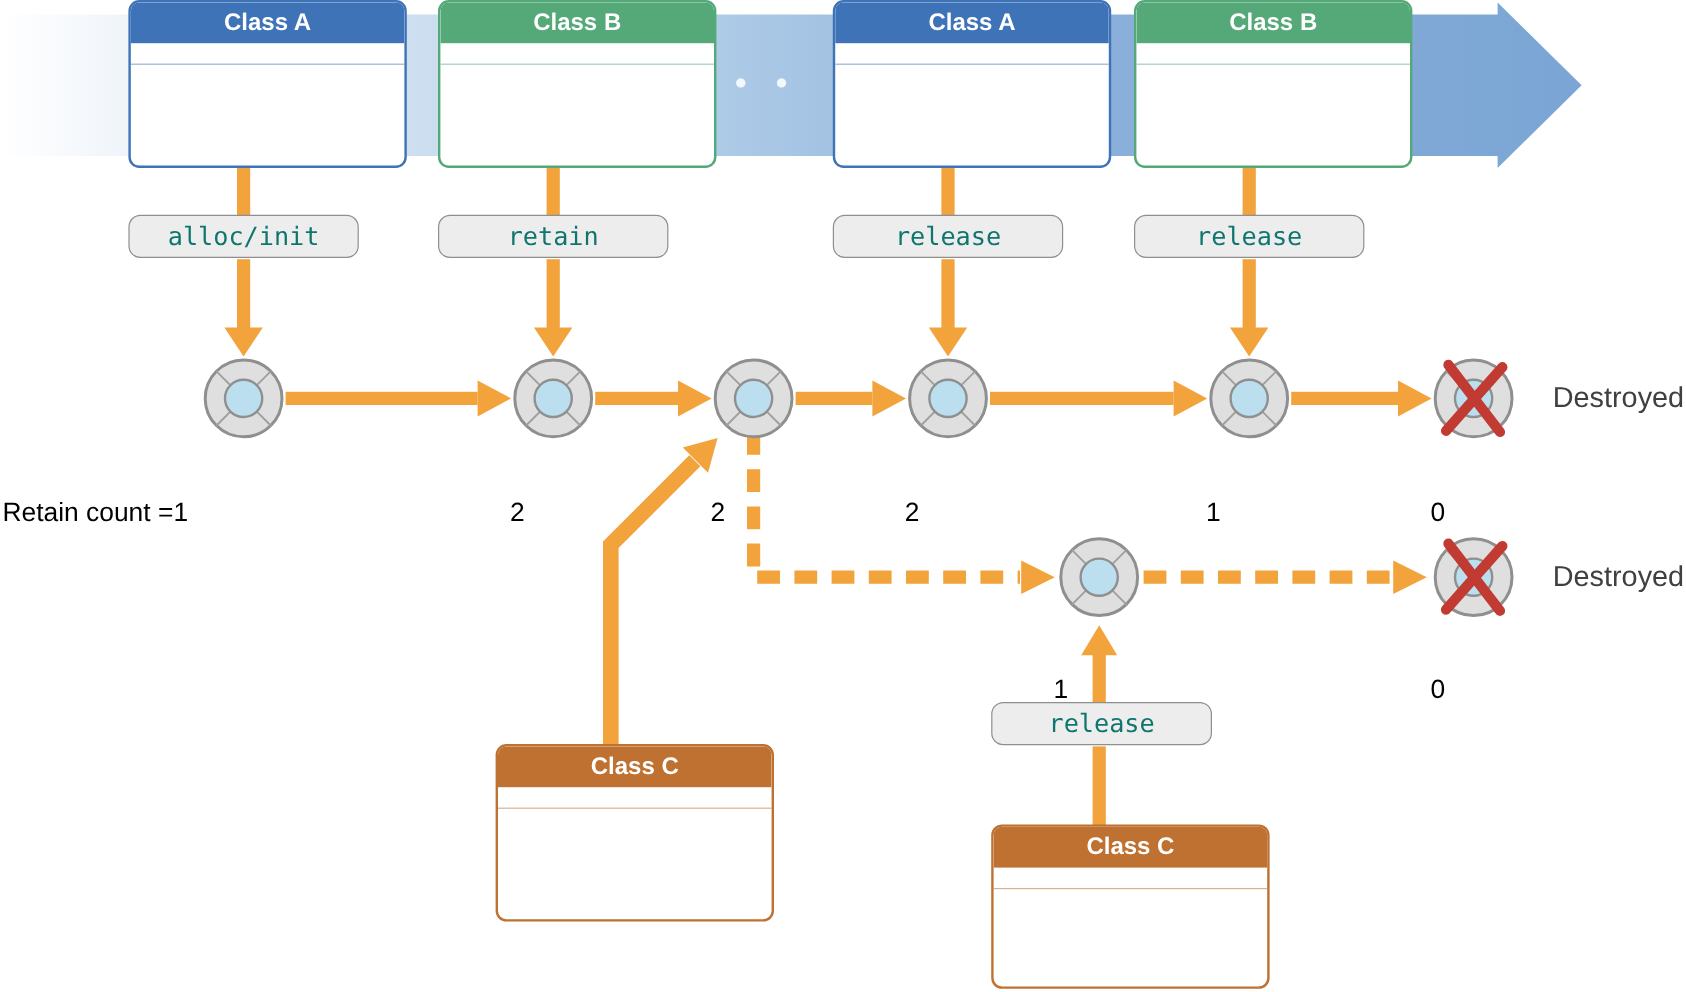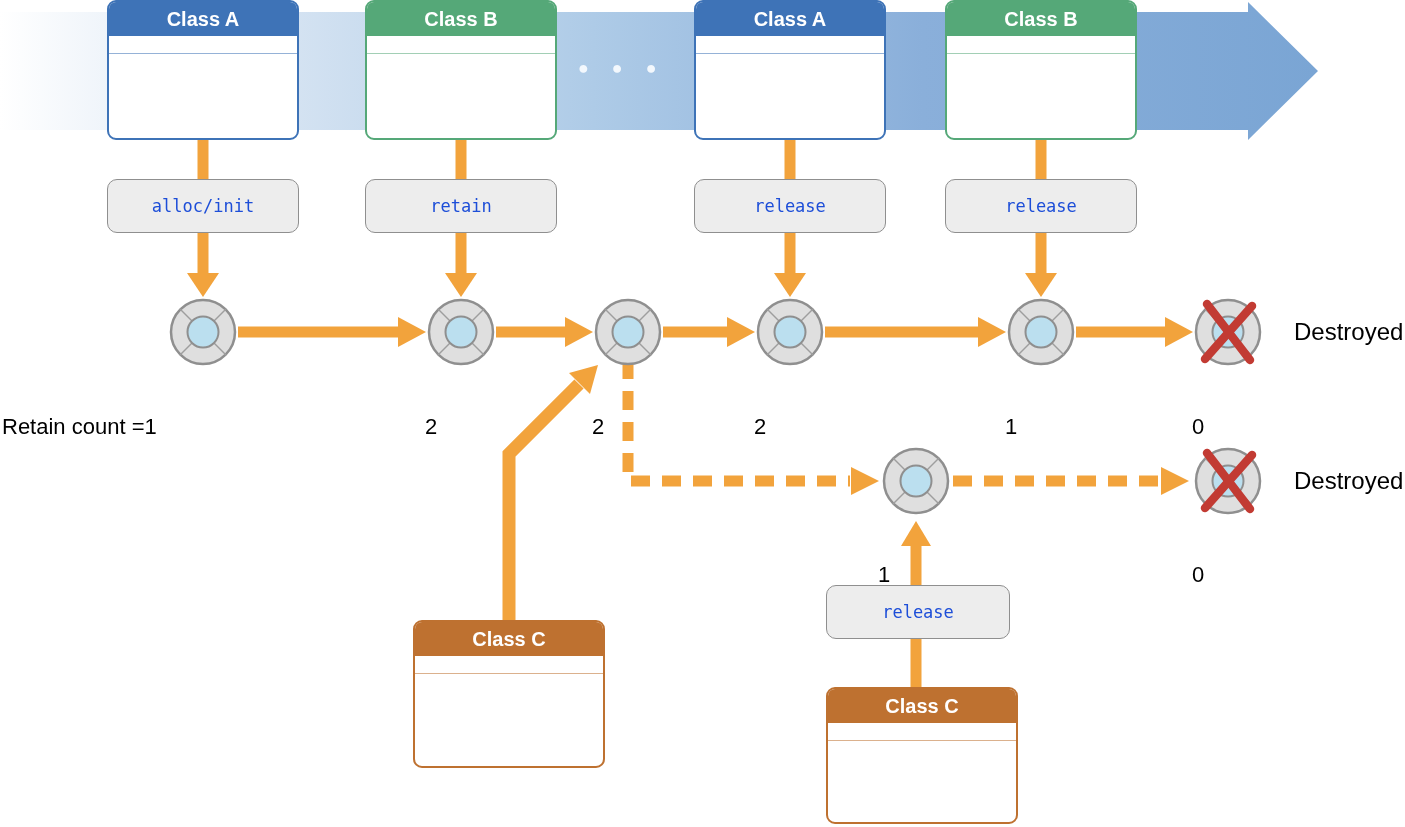--- a/index.html
+++ b/index.html
@@ -5,46 +5,46 @@
   html,body{margin:0;padding:0;background:#fff;}
   .canvas{position:relative;width:1405px;height:827px;overflow:hidden;background:#fff;
           font-family:"Liberation Sans",sans-serif;}
   .layer{position:absolute;left:0;top:0;width:1405px;height:827px;}
 
   
   .af{fill:var(--arrow);}
   .as{stroke:var(--arrow);fill:none;}
 
   
-  .classbox{position:absolute;width:192px;box-sizing:border-box;background:#fff;
+  .classbox{position:absolute;width:232px;box-sizing:border-box;background:#fff;
             border:2px solid var(--c);border-radius:9px;overflow:hidden;}
   .classbox-header{height:34px;background:var(--c);color:#fff;font-weight:bold;font-size:20px;
             display:flex;align-items:center;justify-content:center;}
   .classbox-strip{height:17px;}
   .classbox-divider{height:1px;background:var(--c);opacity:.55;}
   .ca{--c:var(--class-a);}
   .cb{--c:var(--class-b);}
   .cc{--c:var(--class-c);}
 
   
-  .pill{position:absolute;height:54px;box-sizing:border-box;background:var(--pill-bg);
+  .pill{position:absolute;height:36px;box-sizing:border-box;background:var(--pill-bg);
         border:1.5px solid var(--pill-border);border-radius:10px;
         display:flex;align-items:center;justify-content:center;
-        font-family:"DejaVu Sans Mono",monospace;font-size:17px;color:#1d4ed8;}
+        font-family:"DejaVu Sans Mono",monospace;font-size:21px;color:#0f766e;}
 
   
   .obj{position:absolute;width:70px;height:70px;overflow:visible;}
   .o-out{fill:var(--object-outer);stroke:var(--object-border);stroke-width:2.5;}
   .o-line{stroke:#9E9E9E;stroke-width:1.5;}
   .o-in{fill:var(--object-inner);stroke:var(--object-border);stroke-width:2;}
   .x-line{stroke:var(--destroyed-x);stroke-width:8.5;stroke-linecap:round;fill:none;}
 
   
   .txt{position:absolute;font-size:22px;color:#000;white-space:nowrap;margin-top:37px;}
-  .destroyed-lbl{position:absolute;font-size:24px;color:#000000;white-space:nowrap;}
+  .destroyed-lbl{position:absolute;font-size:24px;color:#404040;white-space:nowrap;}
   .ellipsis{position:absolute;font-size:18px;letter-spacing:9px;color:#F3F8FD;white-space:nowrap;}
 </style>
 </head>
 <body>
 
 <div class="canvas">
 
   <svg class="layer" width="1405" height="827" viewBox="0 0 1405 827">
     <defs>
       <linearGradient id="tl" gradientUnits="userSpaceOnUse" x1="0" y1="0" x2="1318" y2="0">

